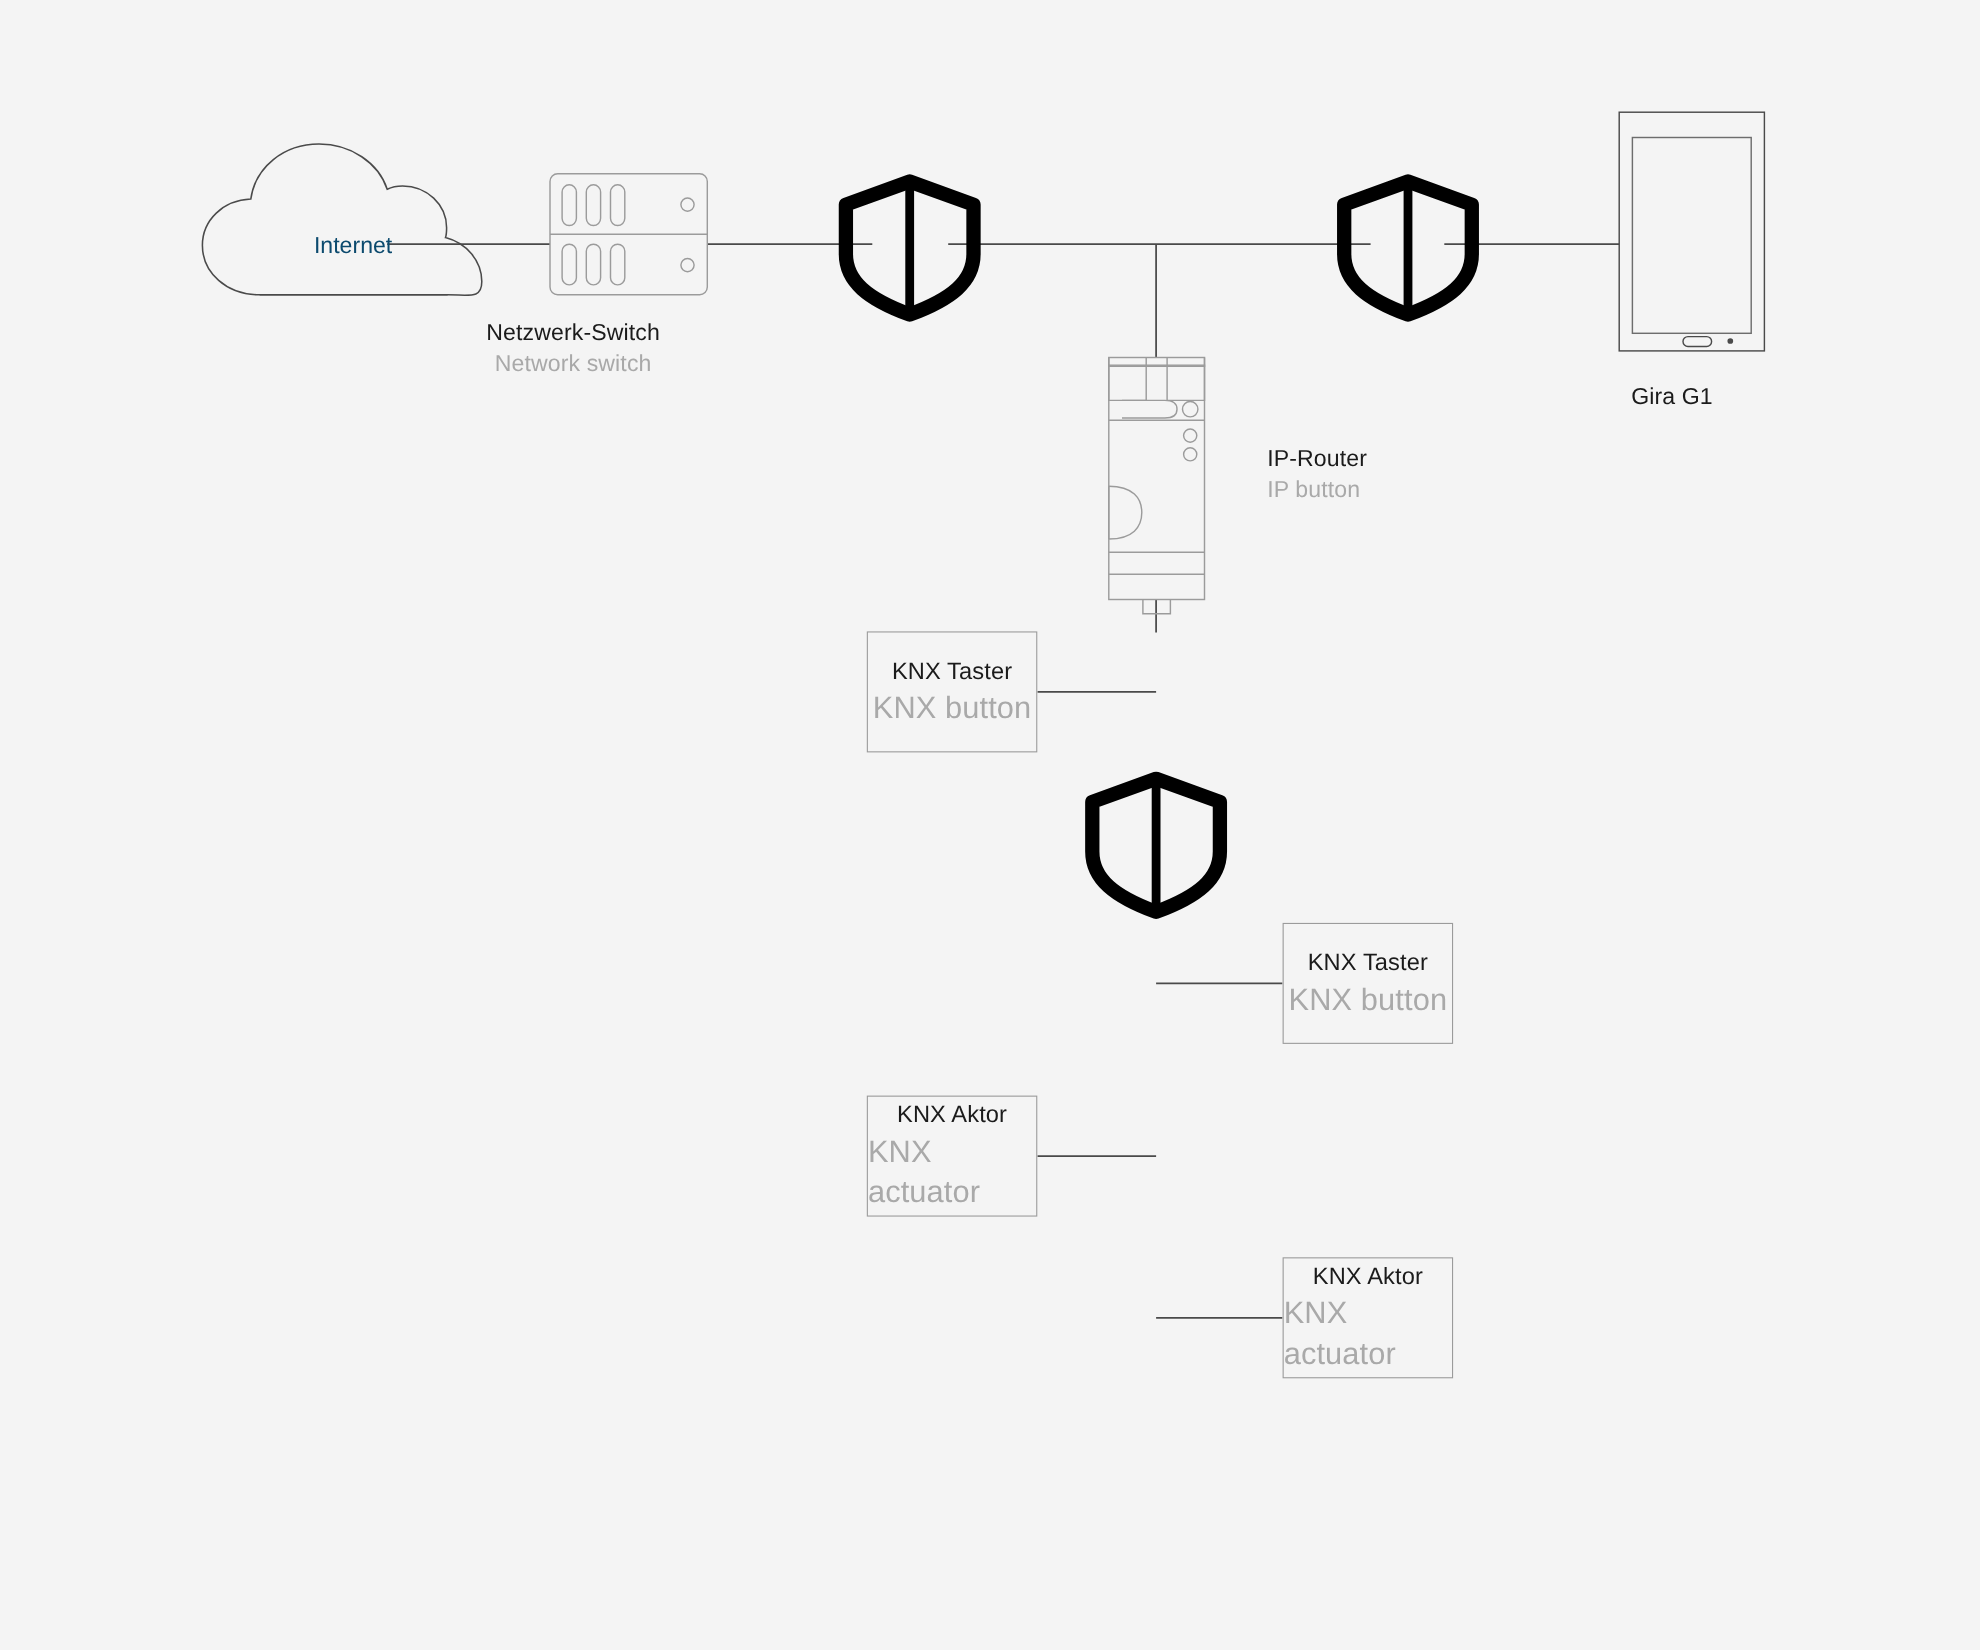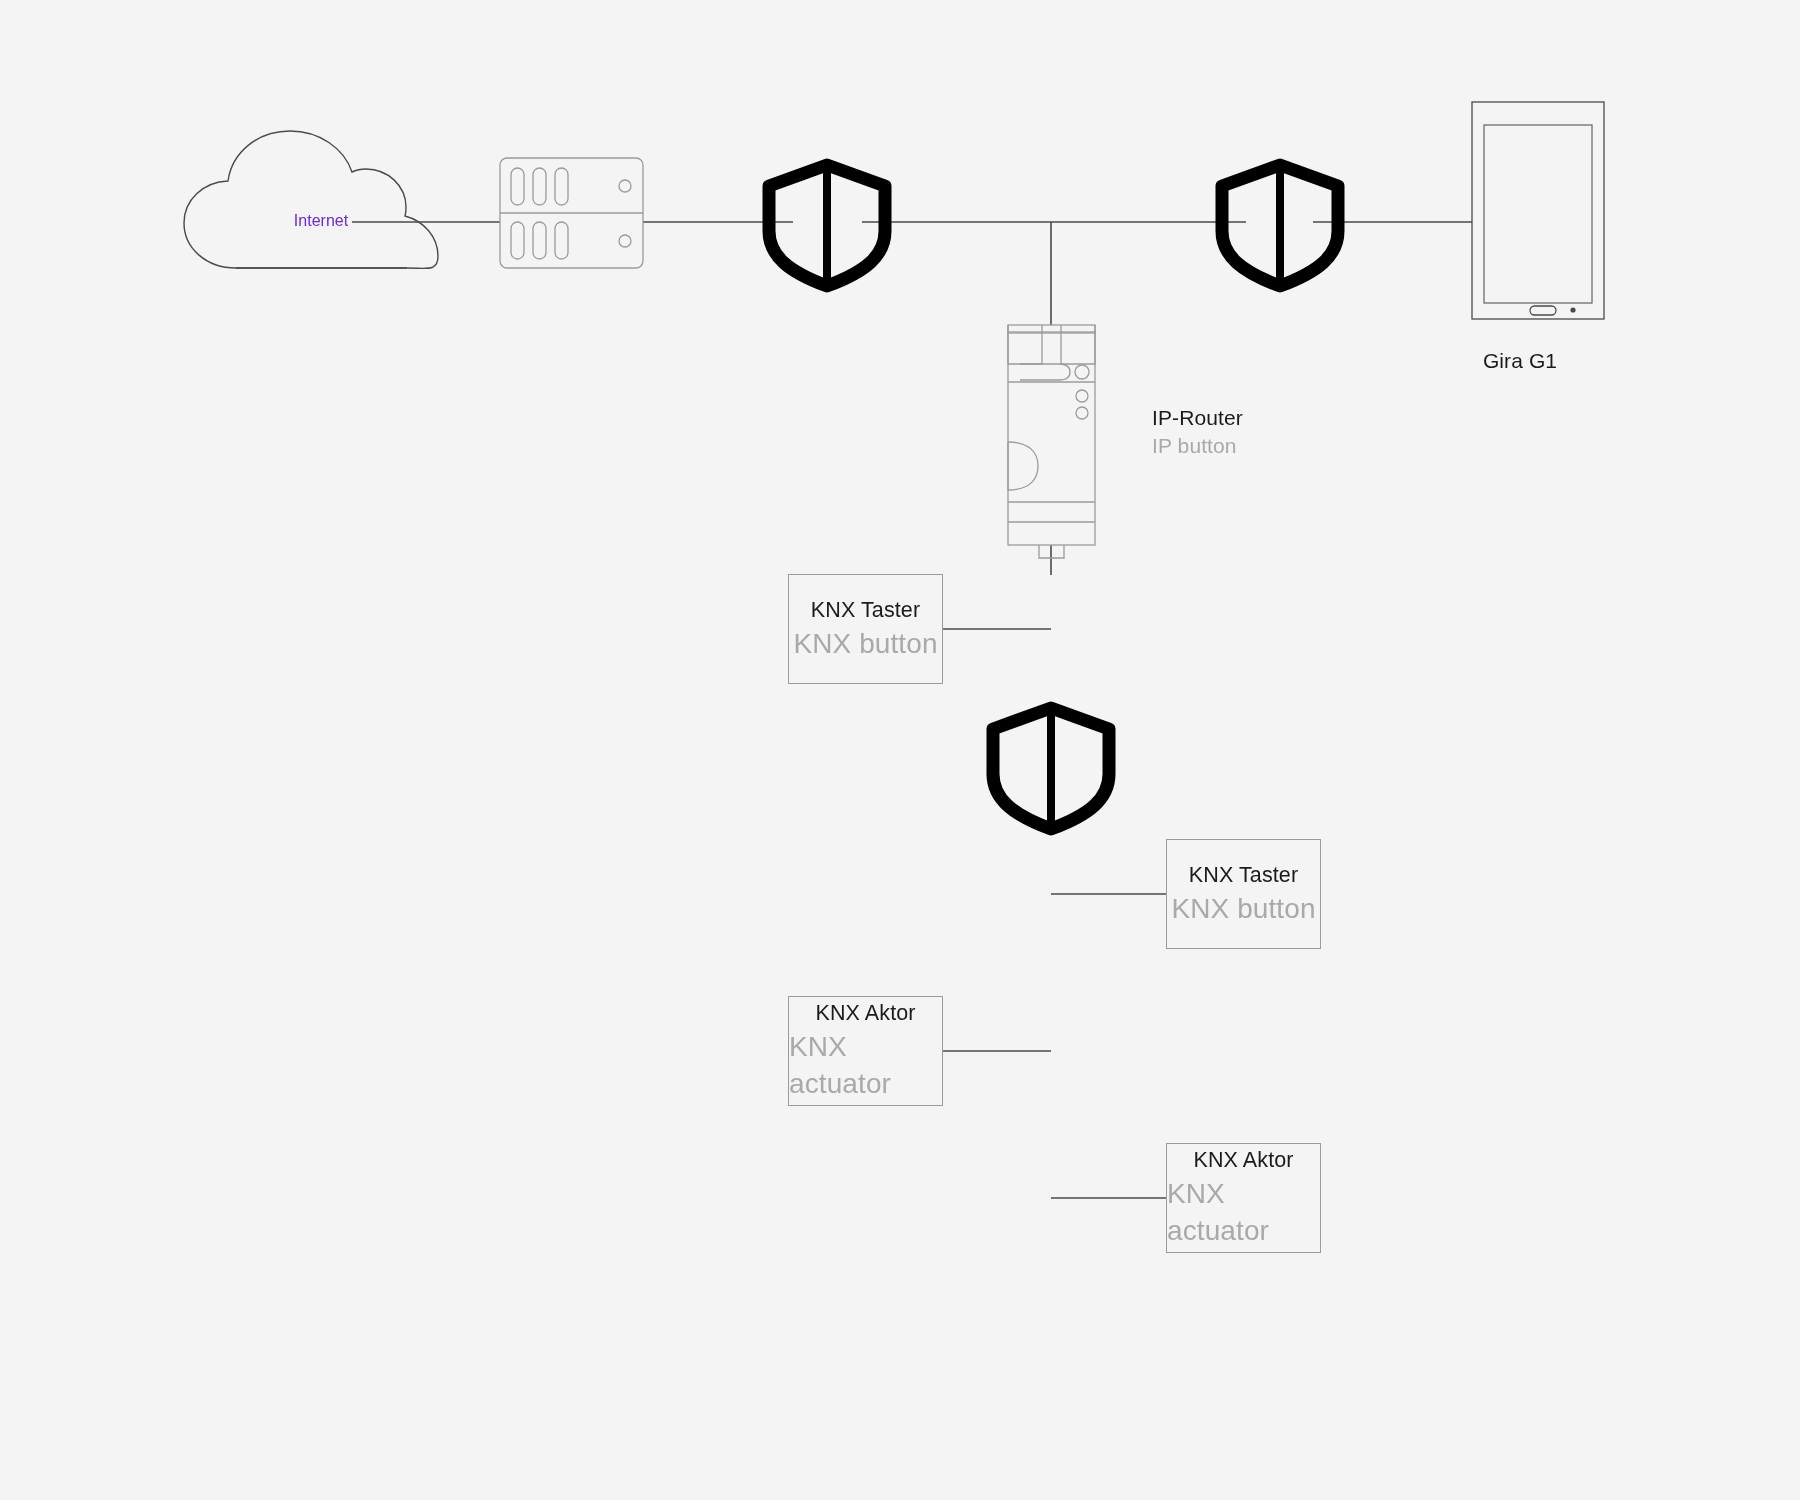--- a/index.html
+++ b/index.html
@@ -62,22 +62,22 @@
     align-items: center;
     justify-content: center;
     line-height: 1.34;
   }
   .knx-box .label-primary { font-size: 21.5px; }
   .knx-box .label-secondary { font-size: 28px; }
 
   
   .cloud-text {
     position: absolute;
-    font-size: 16px;
-    color: #6d28d9;
+    font-size: 21px;
+    color: #0c4a6e;
     text-align: center;
     white-space: nowrap;
   }
 </style>
 </head>
 <body>
 
 <div id="diagram-canvas">
 
   <svg class="svg-layer" viewBox="0 0 1800 1500">
@@ -205,20 +205,24 @@
     <g stroke="#4a4a4a" fill="none" stroke-width="1.3">
       <rect x="1472" y="102" width="132" height="217"></rect>
       <rect x="1484" y="125" width="108" height="178" stroke="#6d6d6d"></rect>
       <rect x="1530" y="306" width="26" height="9" rx="4.5" ry="4.5"></rect>
       <circle cx="1573" cy="310" r="2.6" fill="#4a4a4a" stroke="none"></circle>
     </g>
   </svg>
 
   <div class="cloud-text" style="left:231px; top:212px; width:180px;">Internet</div>
 
+  <div class="label-block" style="left:371px; top:289px; width:300px;">
+    <span class="label-primary">Netzwerk-Switch</span>
+    <span class="label-secondary">Network switch</span>
+  </div>
 
   <div class="label-block" style="left:1152px; top:404px; text-align:left;">
     <span class="label-primary">IP-Router</span>
     <span class="label-secondary">IP button</span>
   </div>
 
   <div class="label-block" style="left:1420px; top:347px; width:200px;">
     <span class="label-primary">Gira G1</span>
   </div>
 

